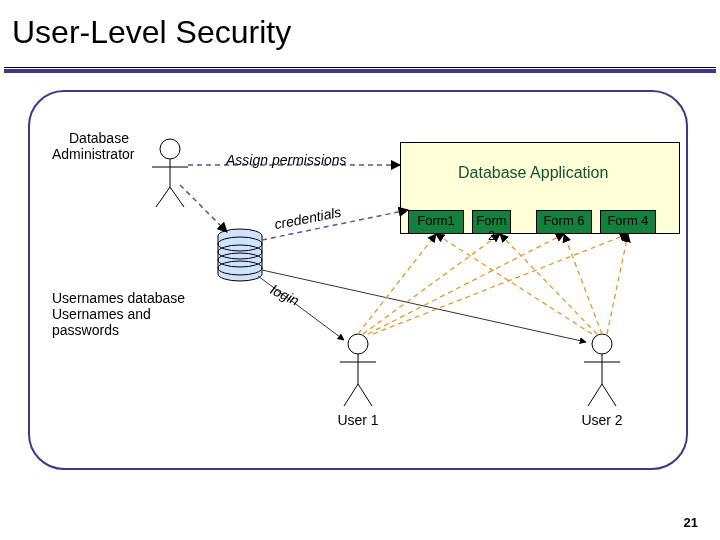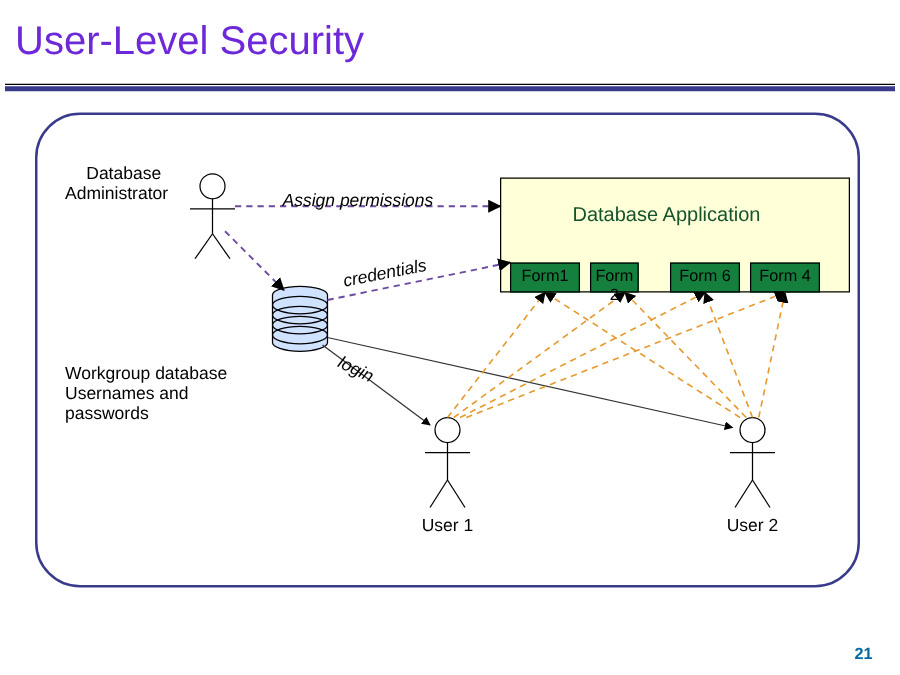--- a/index.html
+++ b/index.html
@@ -1,22 +1,22 @@
 <!DOCTYPE html>
 <html><head>
 <meta charset="utf-8">
 <style>
   * { box-sizing: border-box; margin: 0; padding: 0; }
   html, body { width: 720px; height: 540px; font-family: Arial, Helvetica, sans-serif; background: #fff; }
   .slide { position: relative; width: 720px; height: 540px; }
   .title-bar { position: absolute; top: 8px; left: 4px; right: 4px; height: 60px; border-bottom: 1px solid #000; }
   .title-bar .underline { position:absolute; left:0; right:0; bottom:-6px; height:4px; background:#3a3a8c; }
-  .slide-title { font-size: 32px; color: #6d28d9; padding: 6px 0 0 8px; font-weight: normal; }
+  .slide-title { font-size: 32px; color: #000000; padding: 6px 0 0 8px; font-weight: normal; }
   .content-frame { position: absolute; top: 90px; left: 28px; width: 660px; height: 380px; border: 2px solid #3a3a8c; border-radius: 36px; background: #fff; }
-  .page-num { position: absolute; bottom: 10px; right: 22px; font-size: 13px; font-weight: bold; color: #0369a1; }
+  .page-num { position: absolute; bottom: 10px; right: 22px; font-size: 13px; font-weight: bold; color: #000000; }
   .lbl { position: absolute; font-size: 14px; color: #000; line-height: 1.2; }
   .lbl.center { text-align: center; }
   svg.diagram { position: absolute; top: 0; left: 0; }
   .appbox { position: absolute; background: #ffffd8; border: 1px solid #000; }
   .apptitle { position: absolute; font-size: 16px; color: #14532d; }
   .formcell { position: absolute; border: 1px solid #000; background: #15803d; font-size: 13px; text-align: center; padding-top: 2px; }
   .italic { font-style: italic; }
 </style>
 </head>
 <body>
@@ -102,21 +102,21 @@
       </g>
     </svg>
 
     <div class="lbl" style="left:39px; top:38px;">Database</div>
     <div class="lbl" style="left:22px; top:54px;">Administrator</div>
 
     <div class="lbl italic" style="left:196px; top:60px;font-style:italic;">Assign permissions</div>
     <div class="lbl italic" style="left:244px; top:118px; transform:rotate(-11deg);">credentials</div>
     <div class="lbl italic" style="left:240px; top:195px; transform:rotate(26deg);">login</div>
 
-    <div class="lbl" style="left:22px; top:198px;">Workgroup database</div>
+    <div class="lbl" style="left:22px; top:198px;">Usernames database</div>
     <div class="lbl" style="left:22px; top:214px;">Usernames and</div>
     <div class="lbl" style="left:22px; top:230px;">passwords</div>
 
     <div class="lbl center" style="left:306px; top:320px; width:44px;">User 1</div>
     <div class="lbl center" style="left:550px; top:320px; width:44px;">User 2</div>
 
   </div>
 
   <div class="page-num">21</div>
 </div>

